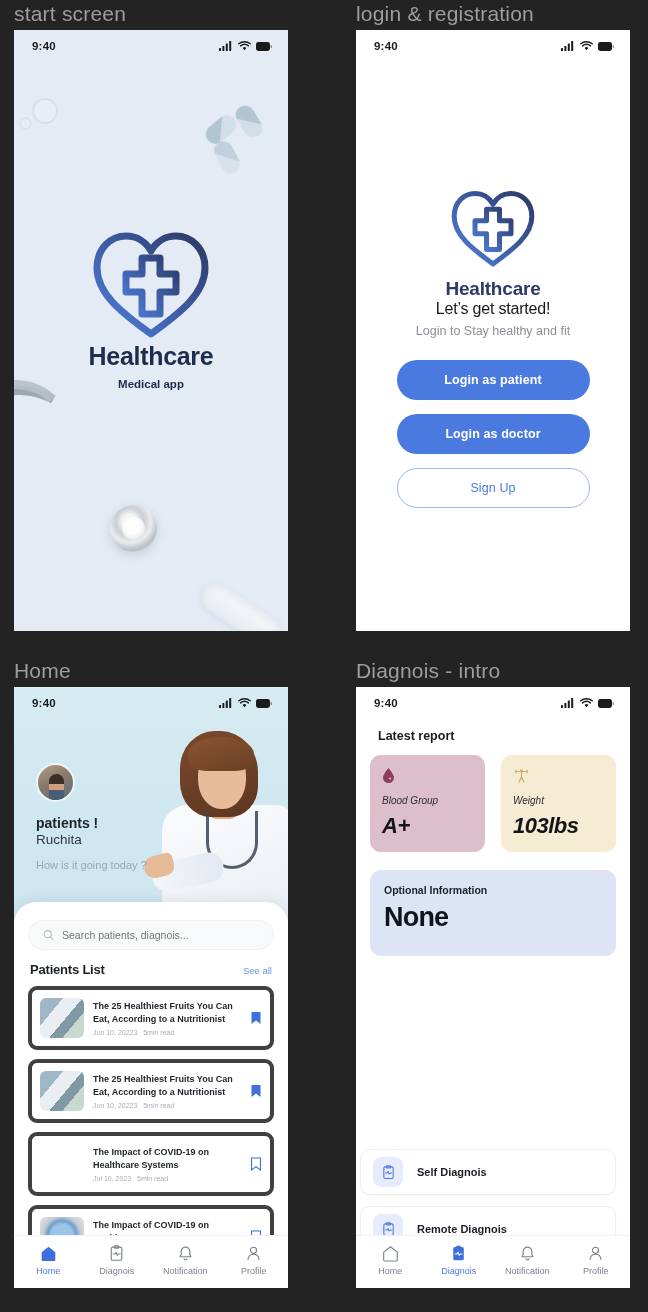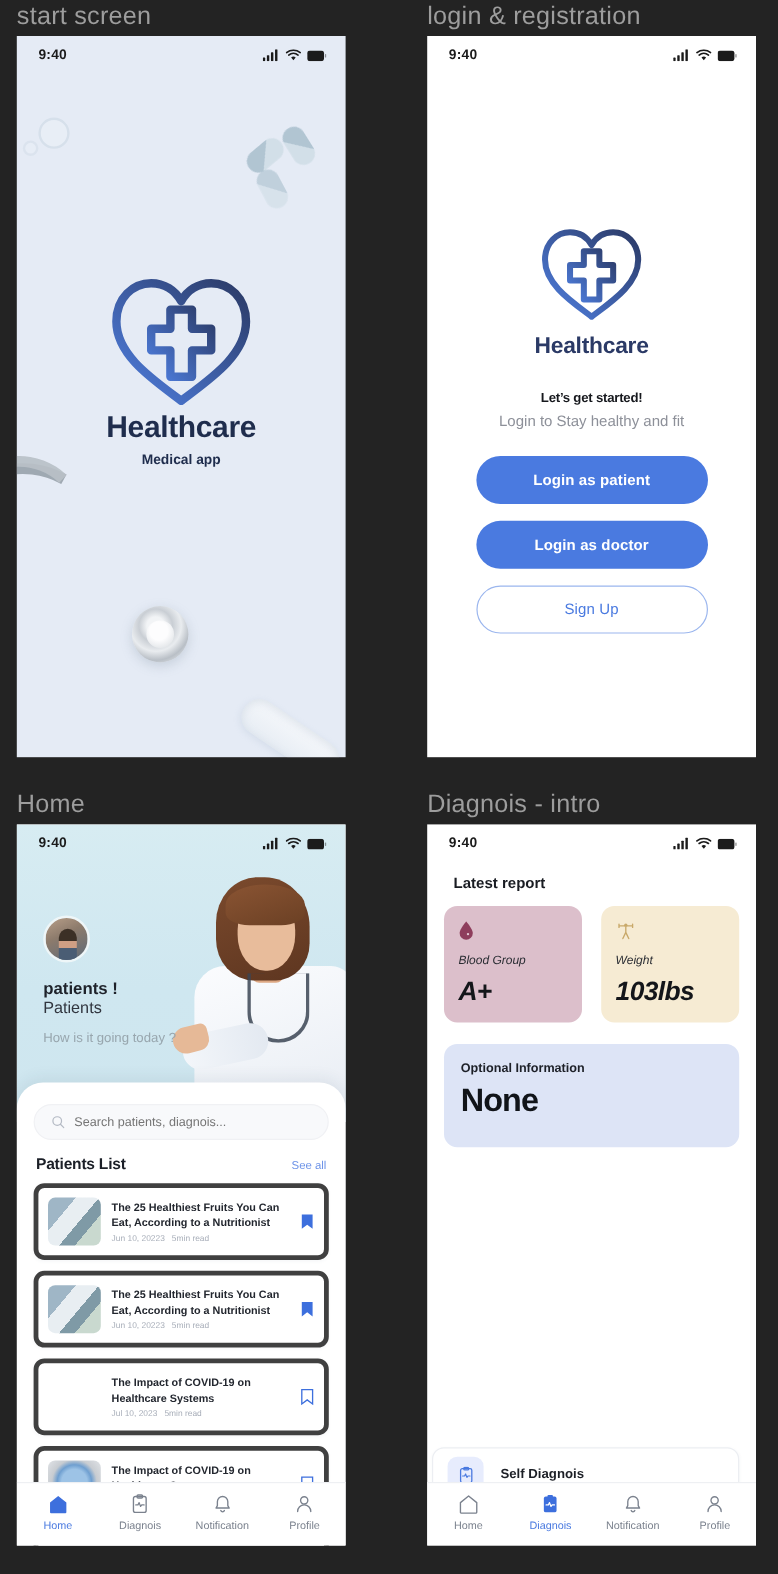--- a/index.html
+++ b/index.html
@@ -79,21 +79,21 @@
   }
   .brand-title {
     font-size: 25px; font-weight: bold; color: #1f2d4d; letter-spacing: -.3px;
   }
   .brand-sub { font-size: 11.5px; font-weight: bold; color: #1f2d4d; margin-top: 7px; }
 
   
   #phone-login { left: 356px; top: 30px; background: #fff; }
   .login-body { display: flex; flex-direction: column; align-items: center; padding-top: 128px; }
   .login-brand { font-size: 19px; font-weight: bold; color: #2b3a66; margin-top: 8px; letter-spacing: -.2px; }
-  .login-head { font-size: 11px; font-weight: bold; color: #16181d; margin-top: 26px; letter-spacing: -.2px; }
+  .login-head { font-size: 16px; font-weight: normal; color: #16181d; letter-spacing: -.2px; }
   .login-sub { font-size: 12.5px; color: #8d9099; margin-top: 6px; }
   .btn {
     width: 193px; height: 40px; border-radius: 22px;
     display: flex; align-items: center; justify-content: center;
     font-size: 12.5px; font-weight: bold; letter-spacing: .1px;
     cursor: pointer; border: none;
   }
   .btn.primary { background: #4a7ae0; color: #fff; margin-top: 22px; }
   .btn.primary.second { margin-top: 14px; }
   .btn.outline {
@@ -362,21 +362,21 @@
         <div class="doc-face"></div>
         <div class="doc-hair2"></div>
         <div class="doc-stet"></div>
         <div class="doc-arm"></div>
         <div class="doc-hand"></div>
       </div>
 
       <div class="avatar"></div>
       <div class="welcome">
         <div class="welcome-1">patients !</div>
-        <div class="welcome-2">Patients</div>
+        <div class="welcome-2">Ruchita</div>
         <div class="welcome-3">How is it going today ?</div>
       </div>
     </div>
 
     <div class="home-sheet">
       <div class="search">
         <svg width="12" height="12" viewBox="0 0 14 14">
           <circle cx="6" cy="6" r="4.6" fill="none" stroke="#b4bac4" stroke-width="1.3"></circle>
           <path d="M9.4 9.4 13 13" stroke="#b4bac4" stroke-width="1.3" stroke-linecap="round"></path>
         </svg>
@@ -546,20 +546,30 @@
         <div class="diag-opt">
           <div class="diag-opt-icon">
             <svg width="15" height="15" viewBox="0 0 18 18">
               <rect x="3.4" y="2.2" width="11.2" height="14" rx="1.7" fill="none" stroke="#4a7ae0" stroke-width="1.3"></rect>
               <rect x="6.6" y=".9" width="4.8" height="2.6" rx=".9" fill="none" stroke="#4a7ae0" stroke-width="1.3"></rect>
               <path d="M5.4 9.6h2l1-2 1.3 3.4 1-1.4h2.1" fill="none" stroke="#4a7ae0" stroke-width="1.2" stroke-linecap="round" stroke-linejoin="round"></path>
             </svg>
           </div>
           <span class="diag-opt-label">Self Diagnois</span>
         </div>
+        <div class="diag-opt">
+          <div class="diag-opt-icon">
+            <svg width="15" height="15" viewBox="0 0 18 18">
+              <rect x="3.4" y="2.2" width="11.2" height="14" rx="1.7" fill="none" stroke="#4a7ae0" stroke-width="1.3"></rect>
+              <rect x="6.6" y=".9" width="4.8" height="2.6" rx=".9" fill="none" stroke="#4a7ae0" stroke-width="1.3"></rect>
+              <path d="M5.4 9.6h2l1-2 1.3 3.4 1-1.4h2.1" fill="none" stroke="#4a7ae0" stroke-width="1.2" stroke-linecap="round" stroke-linejoin="round"></path>
+            </svg>
+          </div>
+          <span class="diag-opt-label">Remote Diagnois</span>
+        </div>
       </div>
     </div>
 
     <div class="tabbar">
       <div class="tab">
         <svg width="17" height="17" viewBox="0 0 18 18">
           <path d="M9 1.8 1.8 7.6V16a.9.9 0 0 0 .9.9h12.6a.9.9 0 0 0 .9-.9V7.6Z" fill="none" stroke="#7b828e" stroke-width="1.2" stroke-linejoin="round"></path>
         </svg>
         <span class="tab-label">Home</span>
       </div>

